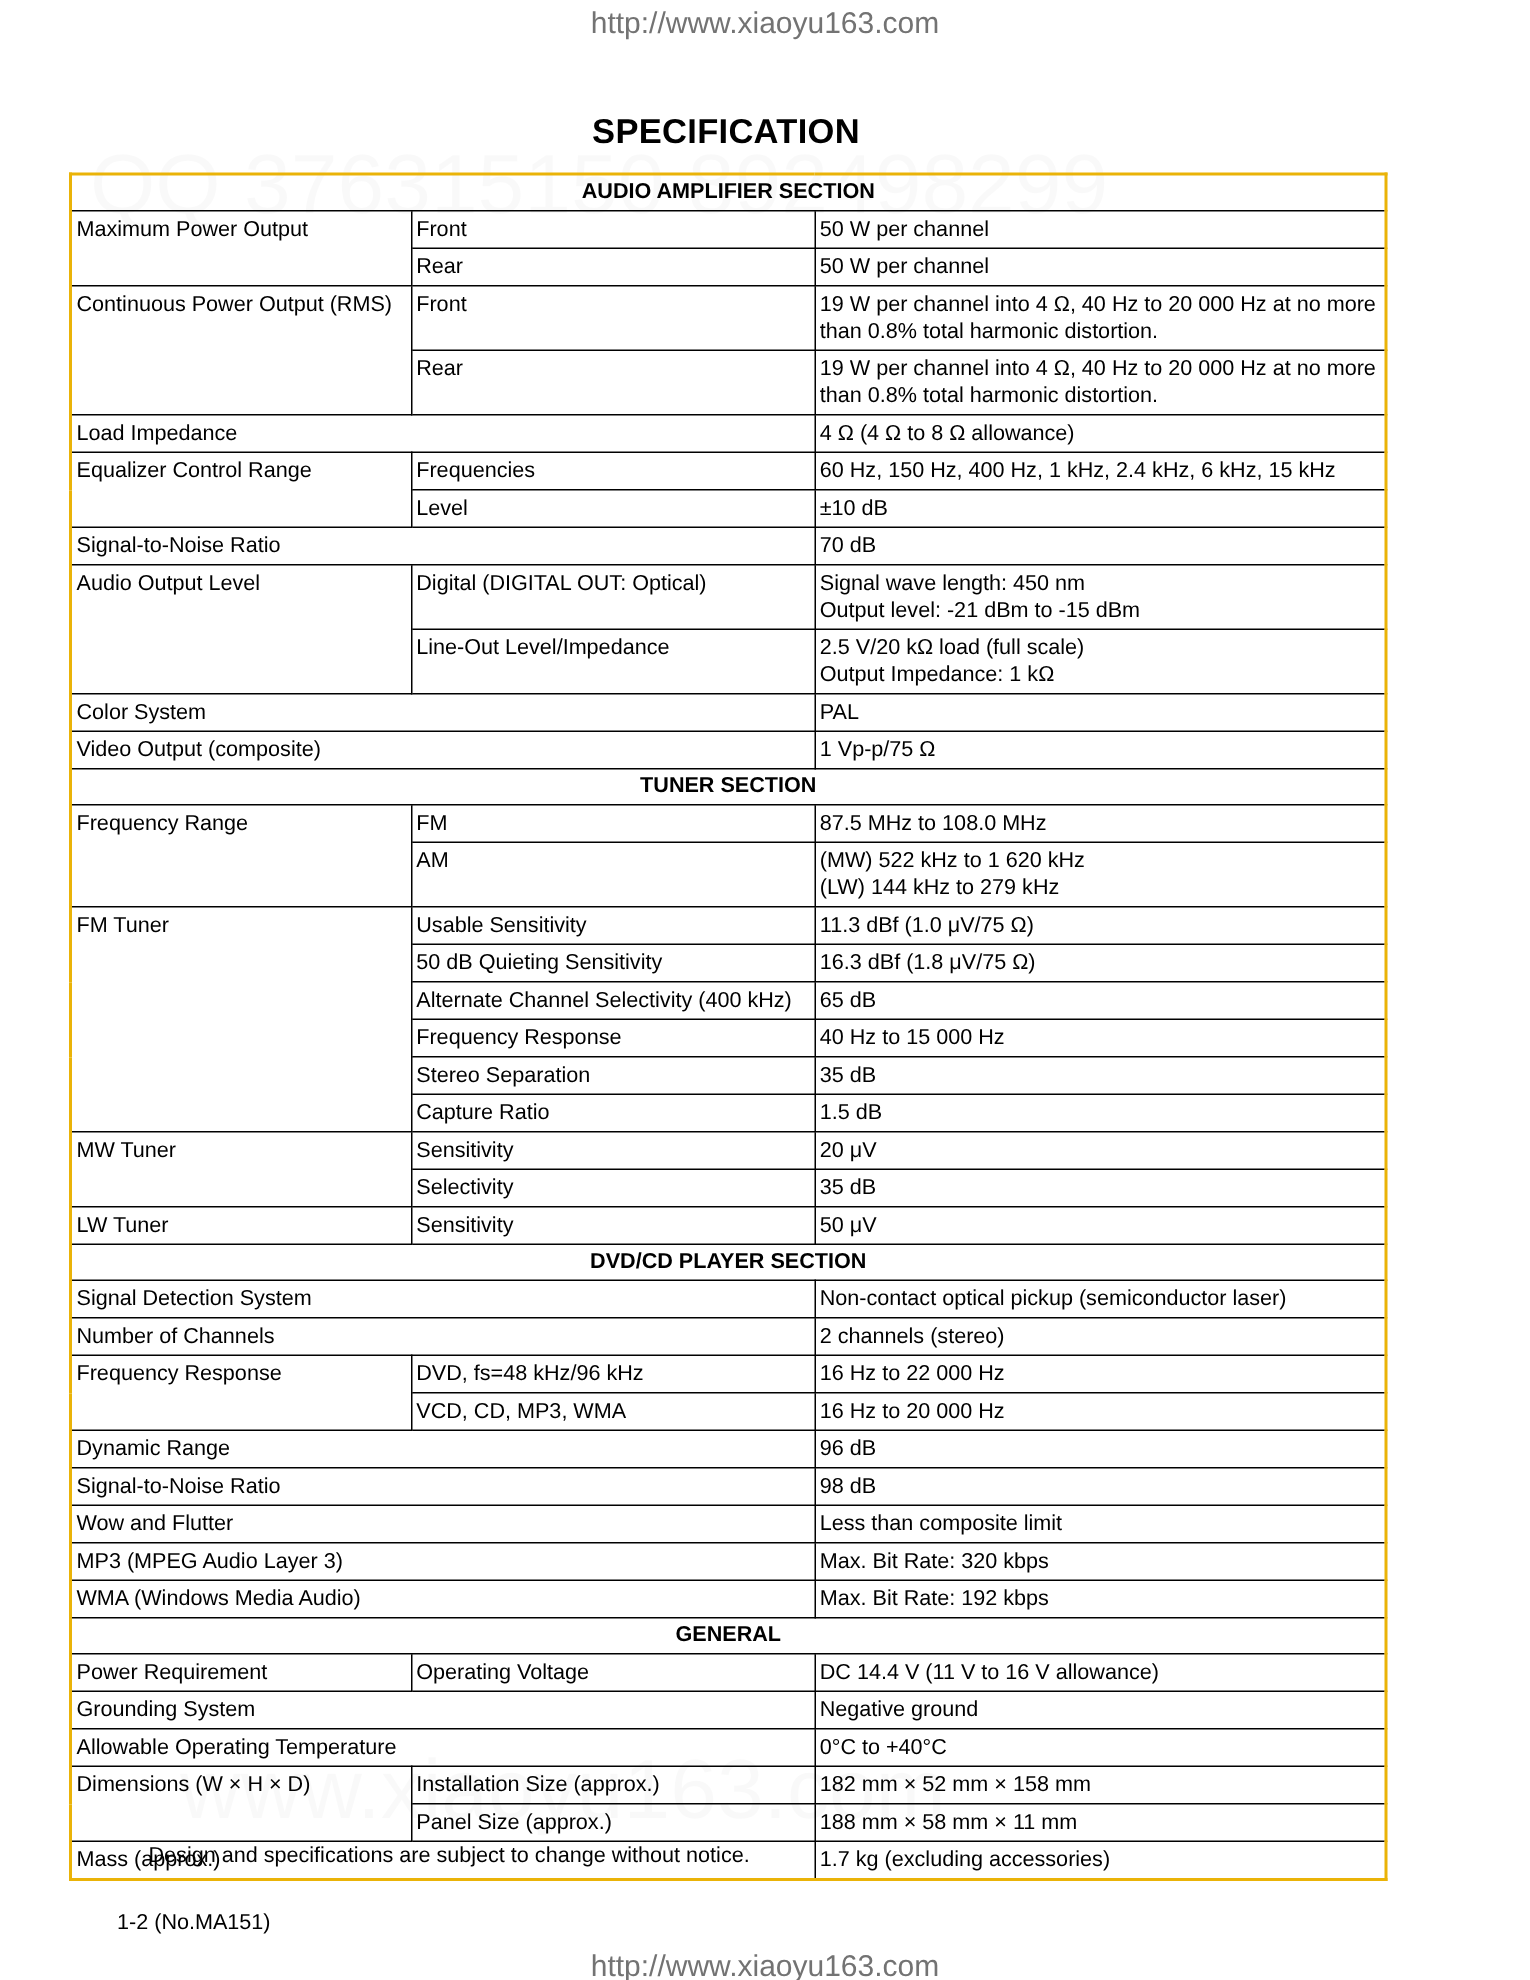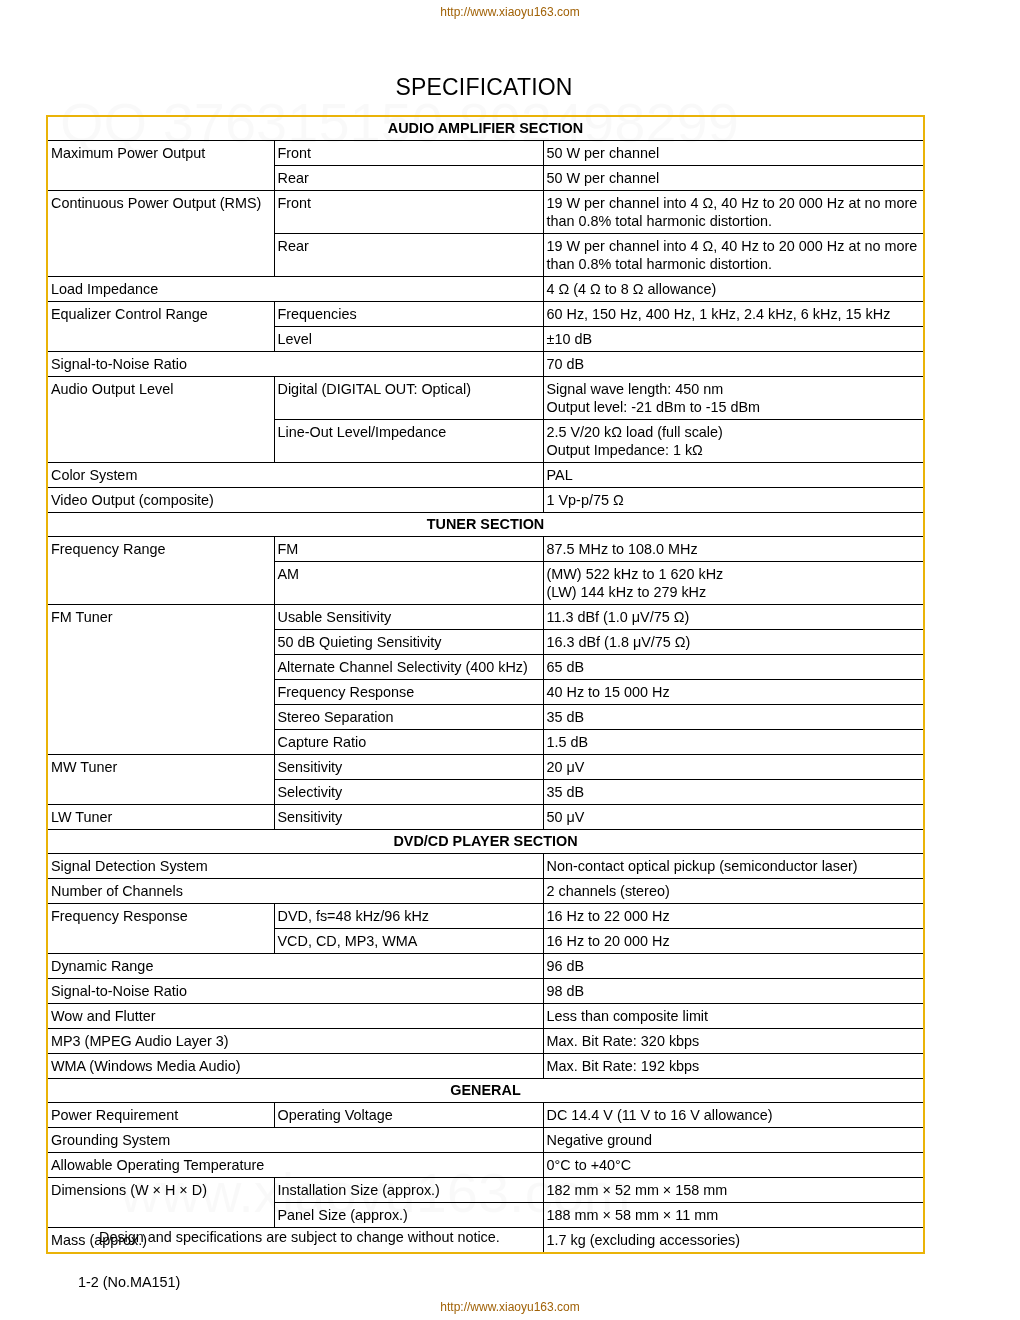--- a/index.html
+++ b/index.html
@@ -2,28 +2,28 @@
 <html><head>
   <meta charset="utf-8">
   <style>
     html, body { margin: 0; padding: 0; background: #ffffff; }
     body {
       width: 1020px; height: 1320px; position: relative; overflow: hidden;
       font-family: "Liberation Sans", sans-serif; color: #000;
     }
     .top-url, .bottom-url {
       position: absolute; left: 0; width: 1020px; text-align: center;
-      color: #a16207; font-size: 12px; font-family: "Liberation Sans", sans-serif;
+      color: #737373; font-size: 20px; font-family: "Liberation Sans", sans-serif;
       text-decoration: none;
     }
     .top-url { top: 5px; }
     .bottom-url { top: 1300px; }
     .page-title {
       position: absolute; top: 74px; left: 0; width: 968px; text-align: center;
-      font-size: 23px; font-weight: normal; letter-spacing: 0.2px;
+      font-size: 23px; font-weight: bold; letter-spacing: 0.2px;
     }
     table.spec {
       position: absolute; top: 115px; left: 46px; width: 877px;
       border-collapse: collapse; table-layout: fixed;
       font-size: 14.4px; line-height: 18px;
       border: 2px solid #eab308;
     }
     table.spec col.c1 { width: 227px; }
     table.spec col.c2 { width: 269px; }
     table.spec col.c3 { width: 381px; }

